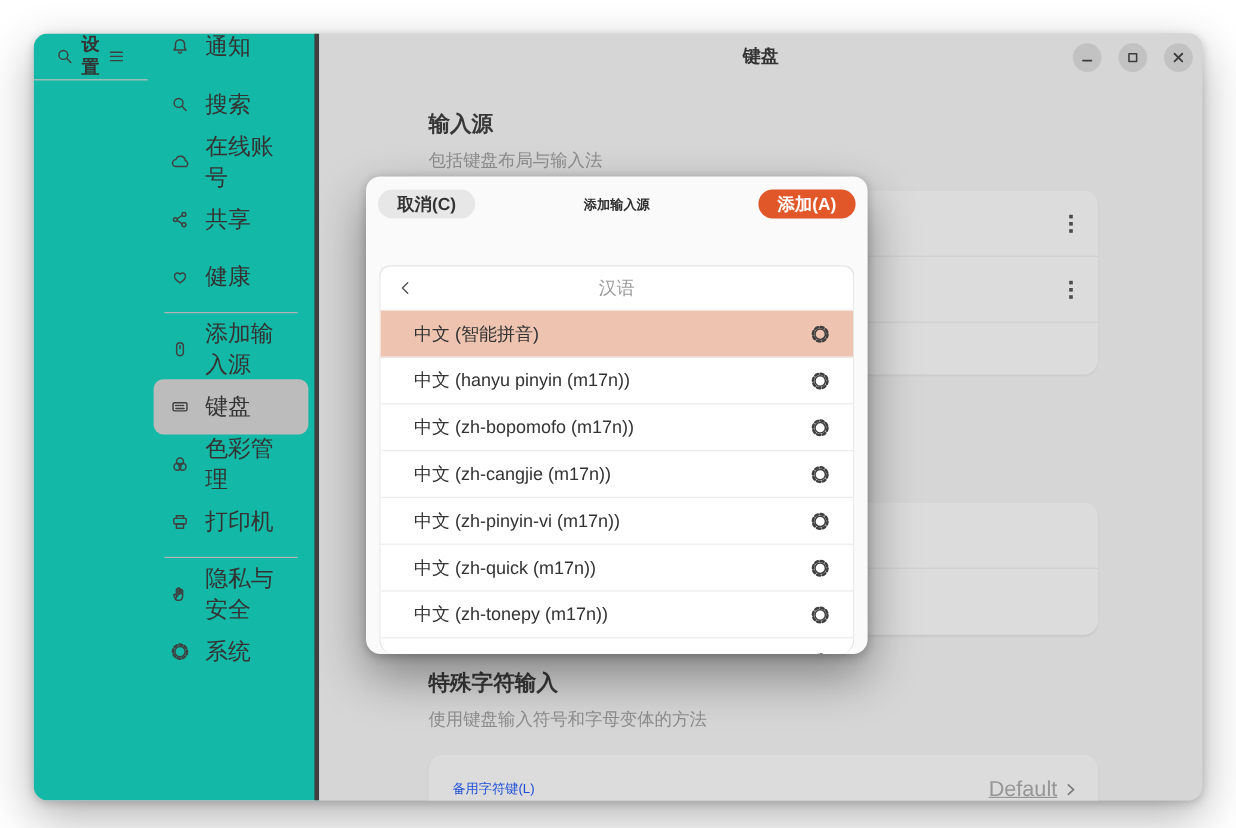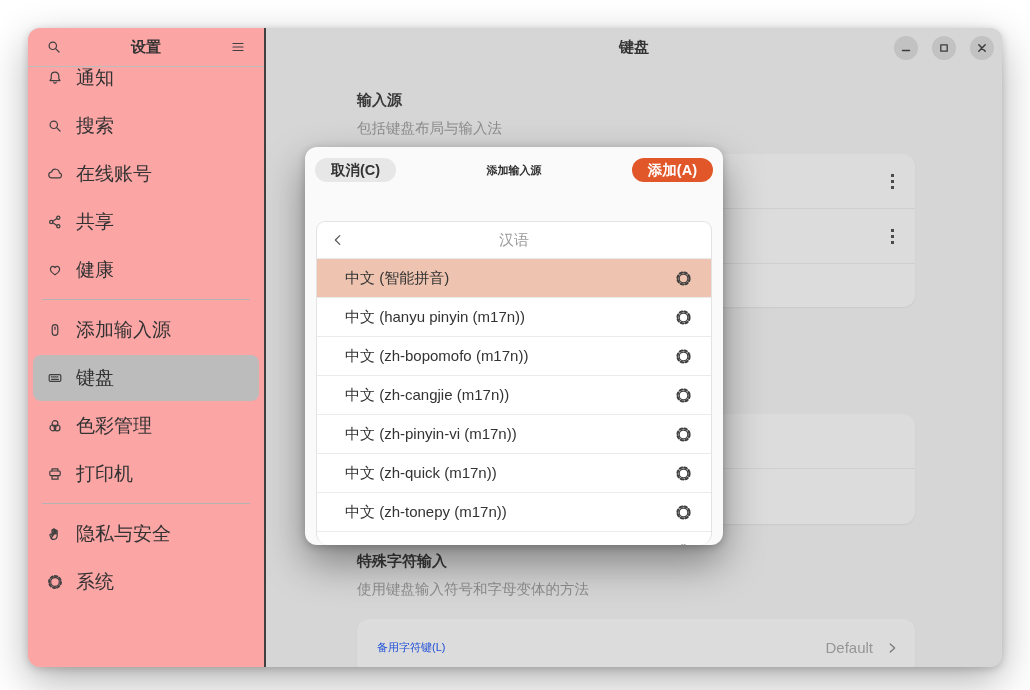--- a/index.html
+++ b/index.html
@@ -1,58 +1,58 @@
 <!DOCTYPE html>
 <html><head>
 <meta charset="utf-8">
 <style>
   * { margin:0; padding:0; box-sizing:border-box; }
   html,body { width:1030px; height:690px; background:#ffffff; font-family:"Liberation Sans","DejaVu Sans",sans-serif; overflow:hidden; }
   .window { position:absolute; left:28px; top:28px; width:974px; height:639px; border-radius:12px;
             box-shadow:0 14px 40px rgba(0,0,0,.30), 0 2px 8px rgba(0,0,0,.18); overflow:hidden; display:flex; background:#d6d6d6; }
 
   
-  .sidebar { width:238px; background:#fca5a5; border-right:2px solid #404040; display:flex; flex-direction:column; }
+  .sidebar { width:238px; background:#14b8a6; border-right:4px solid #404040; display:flex; flex-direction:row; }
   .sb-header { height:39px; flex:0 0 39px; display:flex; align-items:center; padding:0 12px; border-bottom:1px solid #bdbdbd; }
   .sb-title { flex:1; text-align:center; font-weight:700; font-size:15px; color:#333; }
   .icon-btn { width:28px; height:28px; border:none; background:transparent; display:flex; align-items:center; justify-content:center; color:#3f3f3f; }
   .sb-list { flex:1; padding:0 5px 6px; overflow:hidden; }
   .sb-item { height:46px; display:flex; align-items:center; gap:13px; padding:0 14px; border-radius:8px;
              font-size:19px; color:#333; margin-bottom:2px; cursor:default; }
   .sb-item:first-child { margin-top:-12px; }
   .sb-item.selected { background:#bcbcbc; }
   .sb-item svg { flex:0 0 16px; }
   .sb-divider { height:1px; background:#b3b3b3; margin:6px 9px 7px; }
   svg { stroke:#3f3f3f; fill:none; stroke-width:1.2; stroke-linecap:round; stroke-linejoin:round; }
 
   
   .main { flex:1; position:relative; background:#d6d6d6; }
   .main-header { height:39px; display:flex; align-items:center; justify-content:center; position:relative; }
   .main-title { font-weight:700; font-size:15px; color:#333; }
   .win-controls { position:absolute; right:8px; top:8px; display:flex; gap:14px; }
   .win-btn { width:24px; height:24px; border-radius:50%; background:#c2c2c2; border:none; display:flex; align-items:center; justify-content:center; }
   .content { position:absolute; left:91px; top:39px; width:558px; }
-  .sec-heading { font-size:15px; font-weight:700; color:#383838; }
+  .sec-heading { font-size:18px; font-weight:700; color:#383838; }
   .sec-desc { font-size:14.5px; color:#8d8d8d; margin-top:9px; }
   .card { background:#dcdcdc; border-radius:12px; box-shadow:0 1px 2px rgba(0,0,0,.06); overflow:hidden; }
   .card-row { position:relative; border-bottom:1px solid #cfcfcf; }
   .card-row:last-child { border-bottom:none; }
   .kebab { position:absolute; right:13px; top:50%; transform:translateY(-50%); width:20px; height:20px; border:none; background:transparent;
            display:flex; flex-direction:column; align-items:center; justify-content:center; gap:3px; }
   .kebab i { width:3px; height:3px; background:#4a4a4a; display:block; }
   #card1 { margin-top:16px; height:153px; }
   #card1 .card-row { height:55px; }
   #card1 .card-row:last-child { height:43px; }
   #card2 { margin-top:107px; height:110px; }
   #card2 .card-row { height:55px; }
   #sec2 { margin-top:28px; }
   #card3 { margin-top:20px; height:57px; }
   .alt-row { height:57px; display:flex; align-items:center; padding:0 16px 0 20px; }
   .alt-label { flex:1; font-size:11px; color:#1d4ed8; }
-  .alt-value { font-size:15px; color:#969696; margin-right:12px; }
+  .alt-value { font-size:18px; color:#969696; margin-right:4px;text-decoration:underline; }
 
   
   .dialog { position:absolute; left:277px; top:119px; width:418px; height:398px; background:#fafafa; border-radius:12px;
             box-shadow:0 18px 42px rgba(0,0,0,.40), 0 2px 8px rgba(0,0,0,.22); z-index:5; }
   .dlg-header { height:46px; display:flex; align-items:center; padding:0 10px; }
   .dlg-title { flex:1; text-align:center; font-weight:700; font-size:11px; color:#2f2f2f; }
   .pill { height:24px; border:none; border-radius:16px; padding:0 16px; font-size:14.5px; font-weight:700; font-family:inherit; }
   .pill.cancel { background:#e7e7e7; color:#333; }
   .pill.add { background:#e1572a; color:#fff; }
   .dlg-list { position:absolute; left:11px; right:11px; top:74px; bottom:0; background:#fff; border:1px solid #e3e3e3; border-bottom:none;

